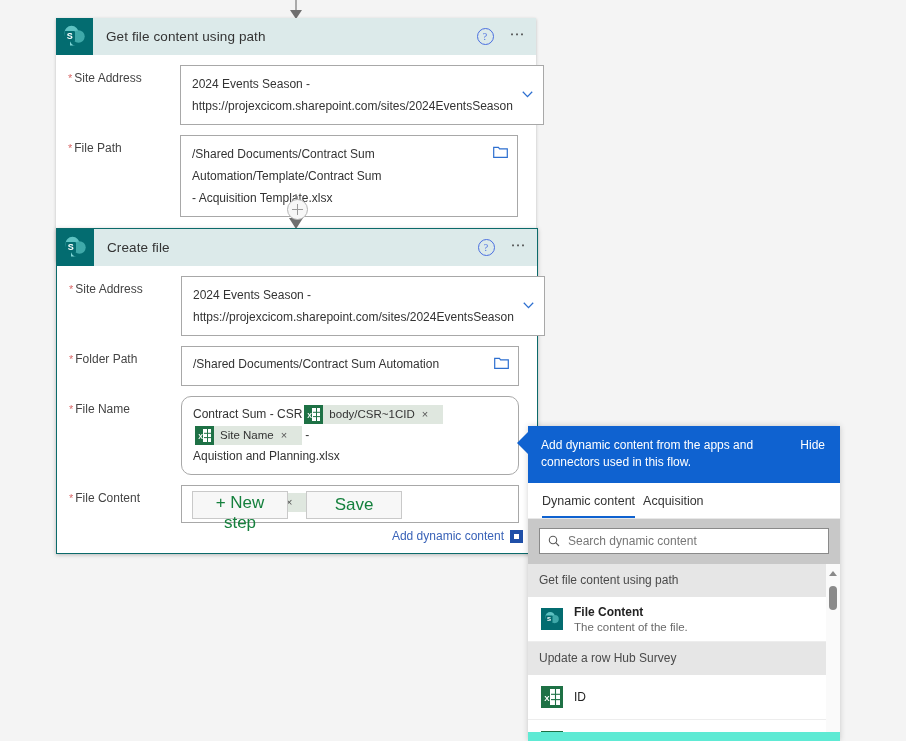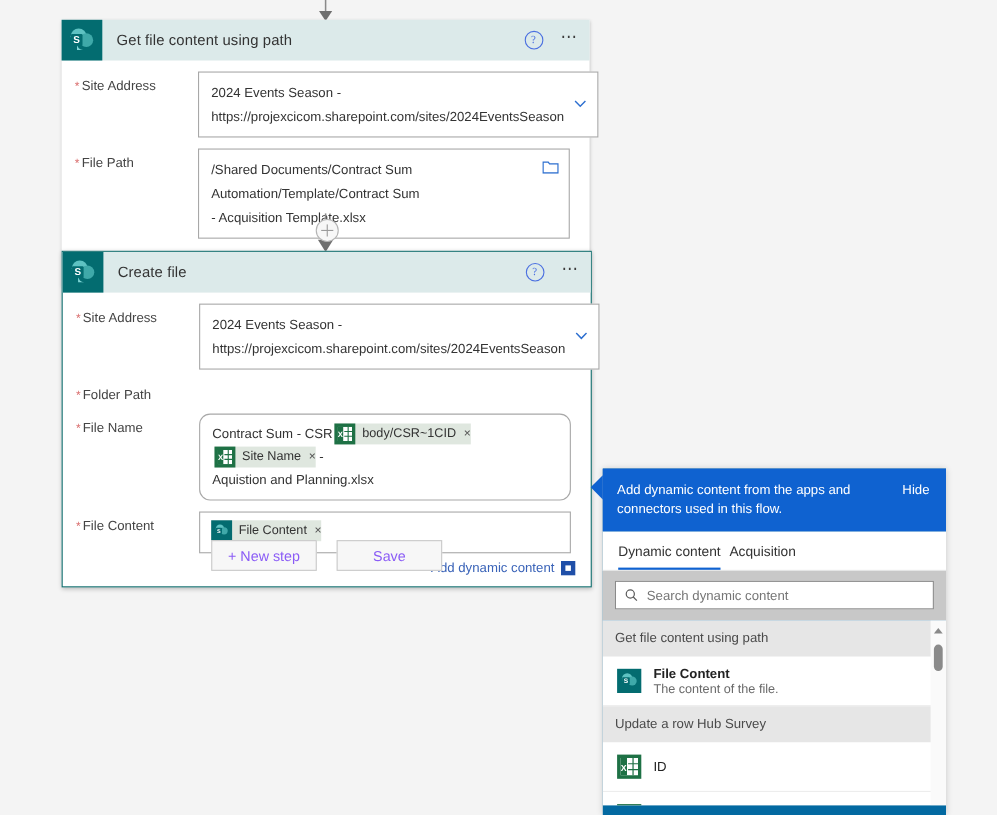--- a/index.html
+++ b/index.html
@@ -151,21 +151,21 @@
     cursor: pointer;
   }
 
   
   .token {
     display: inline-flex;
     align-items: center;
     background: #dfe7df;
     height: 19px;
     margin: 0 3px 1px 2px;
-    padding-right: 0;
+    padding-right: 15px;
     vertical-align: middle;
     font-size: 11.5px;
     color: #333333;
     white-space: nowrap;
   }
   .token .tok-icon {
     width: 19px; height: 19px;
     flex: 0 0 19px;
     margin-right: 6px;
   }
@@ -234,34 +234,34 @@
     left: 192px;
     top: 491px;
     display: flex;
     gap: 18px;
   }
   .flow-btn {
     width: 96px;
     height: 28px;
     background: #f7f7f7;
     border: 1px solid #c9c9c9;
-    font-size: 13px;
-    color: #8b5cf6;
+    font-size: 17px;
+    color: #15803d;
     cursor: pointer;
     font-family: "Liberation Sans", sans-serif;
   }
 
   
   #dyn-panel {
     position: absolute;
-    left: 548px;
+    left: 528px;
     top: 426px;
     width: 312px;
     height: 315px;
-    background: #0369a1;
+    background: #5eead4;
     box-shadow: 0 0 6px rgba(0,0,0,0.18);
   }
   .panel-pointer {
     position: absolute;
     left: -11px;
     top: 6px;
     width: 0; height: 0;
     border-top: 11px solid transparent;
     border-bottom: 11px solid transparent;
     border-right: 11px solid #0f62d0;
@@ -481,20 +481,26 @@
           <div>https://projexcicom.sharepoint.com/sites/2024EventsSeason</div>
           <svg class="ctl-chevron" viewBox="0 0 11 7">
             <polyline points="0.8,0.8 5.5,5.6 10.2,0.8" fill="none" stroke="#2d6fd0" stroke-width="1.3"></polyline>
           </svg>
         </div>
       </div>
 
       <div class="field-row">
         <div class="field-label">
           <span class="req-star">*</span><span>Folder Path</span>
+        </div>
+        <div class="field-control">
+          <div>/Shared Documents/Contract Sum Automation</div>
+          <svg class="ctl-folder" viewBox="0 0 15 13">
+            <path d="M0.7 2.4 H5.4 L6.6 3.9 H14.3 V12.3 H0.7 Z" fill="none" stroke="#2d6fd0" stroke-width="1.2"></path>
+          </svg>
         </div>
       </div>
 
       <div class="field-row">
         <div class="field-label">
           <span class="req-star">*</span><span>File Name</span>
         </div>
         <div class="field-control" style="padding-right:12px;border-radius:10px;">
           <span>Contract Sum - CSR</span><span class="token">
               <span class="tok-icon excel">

